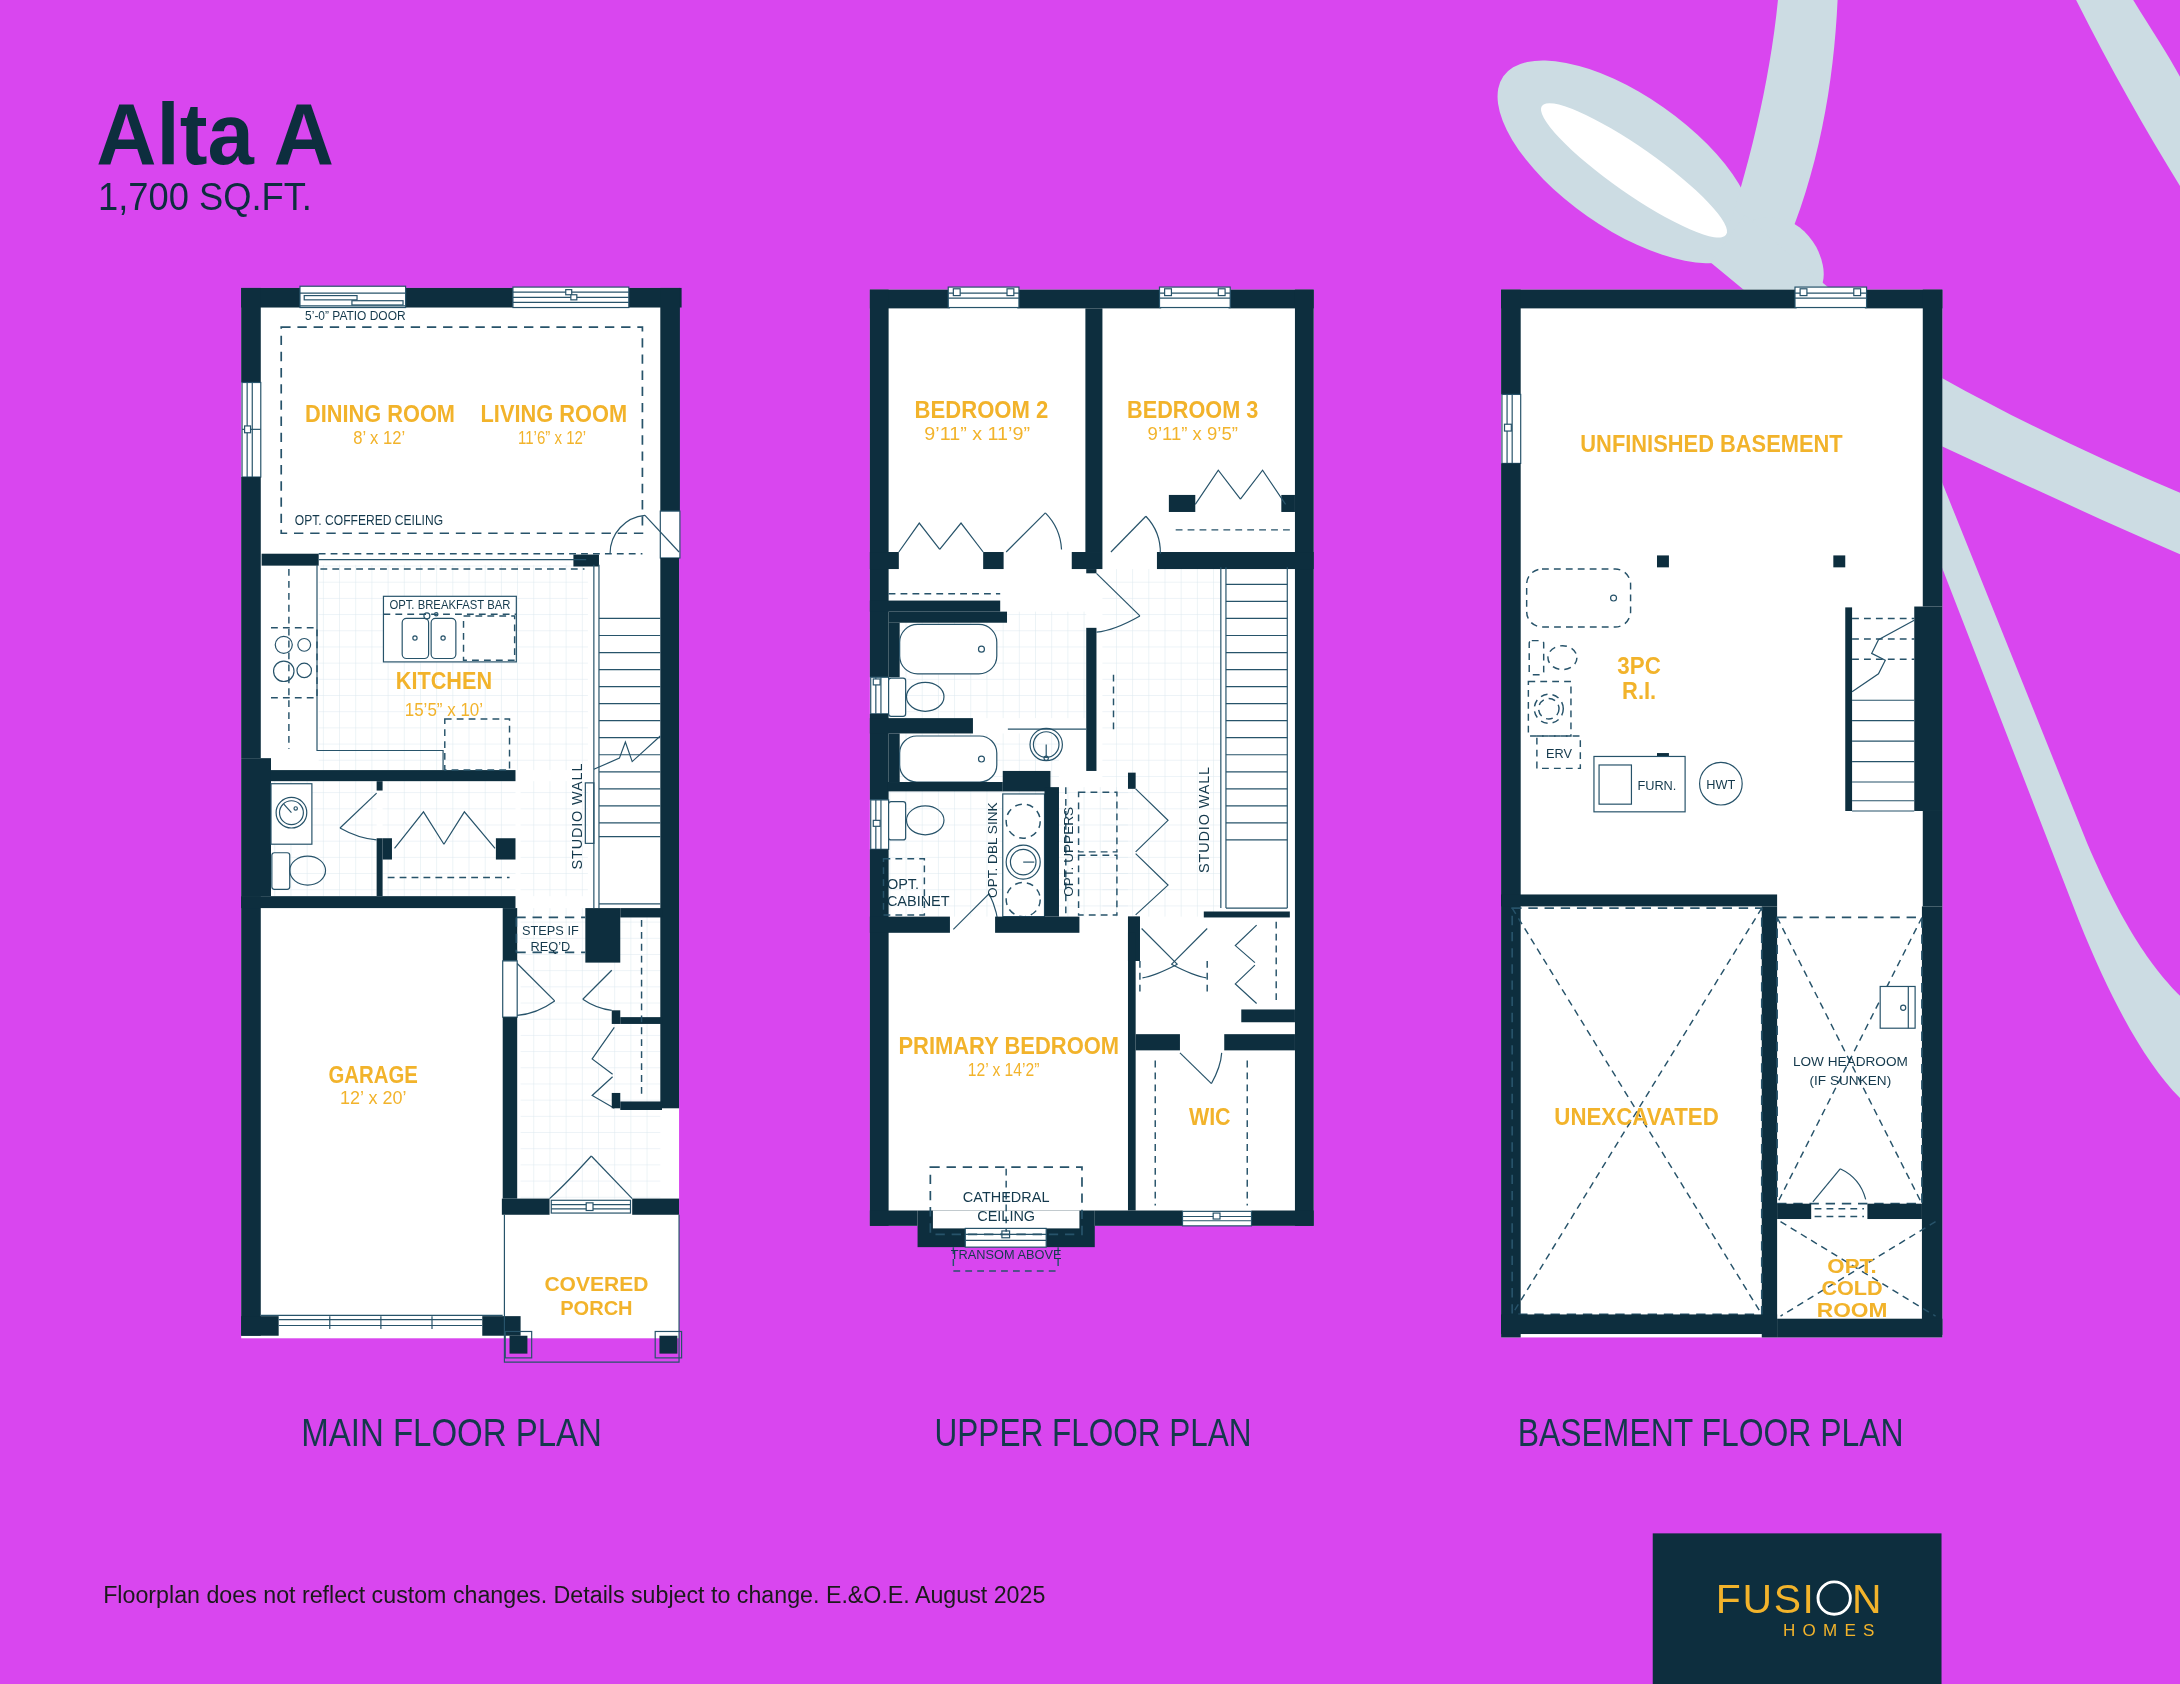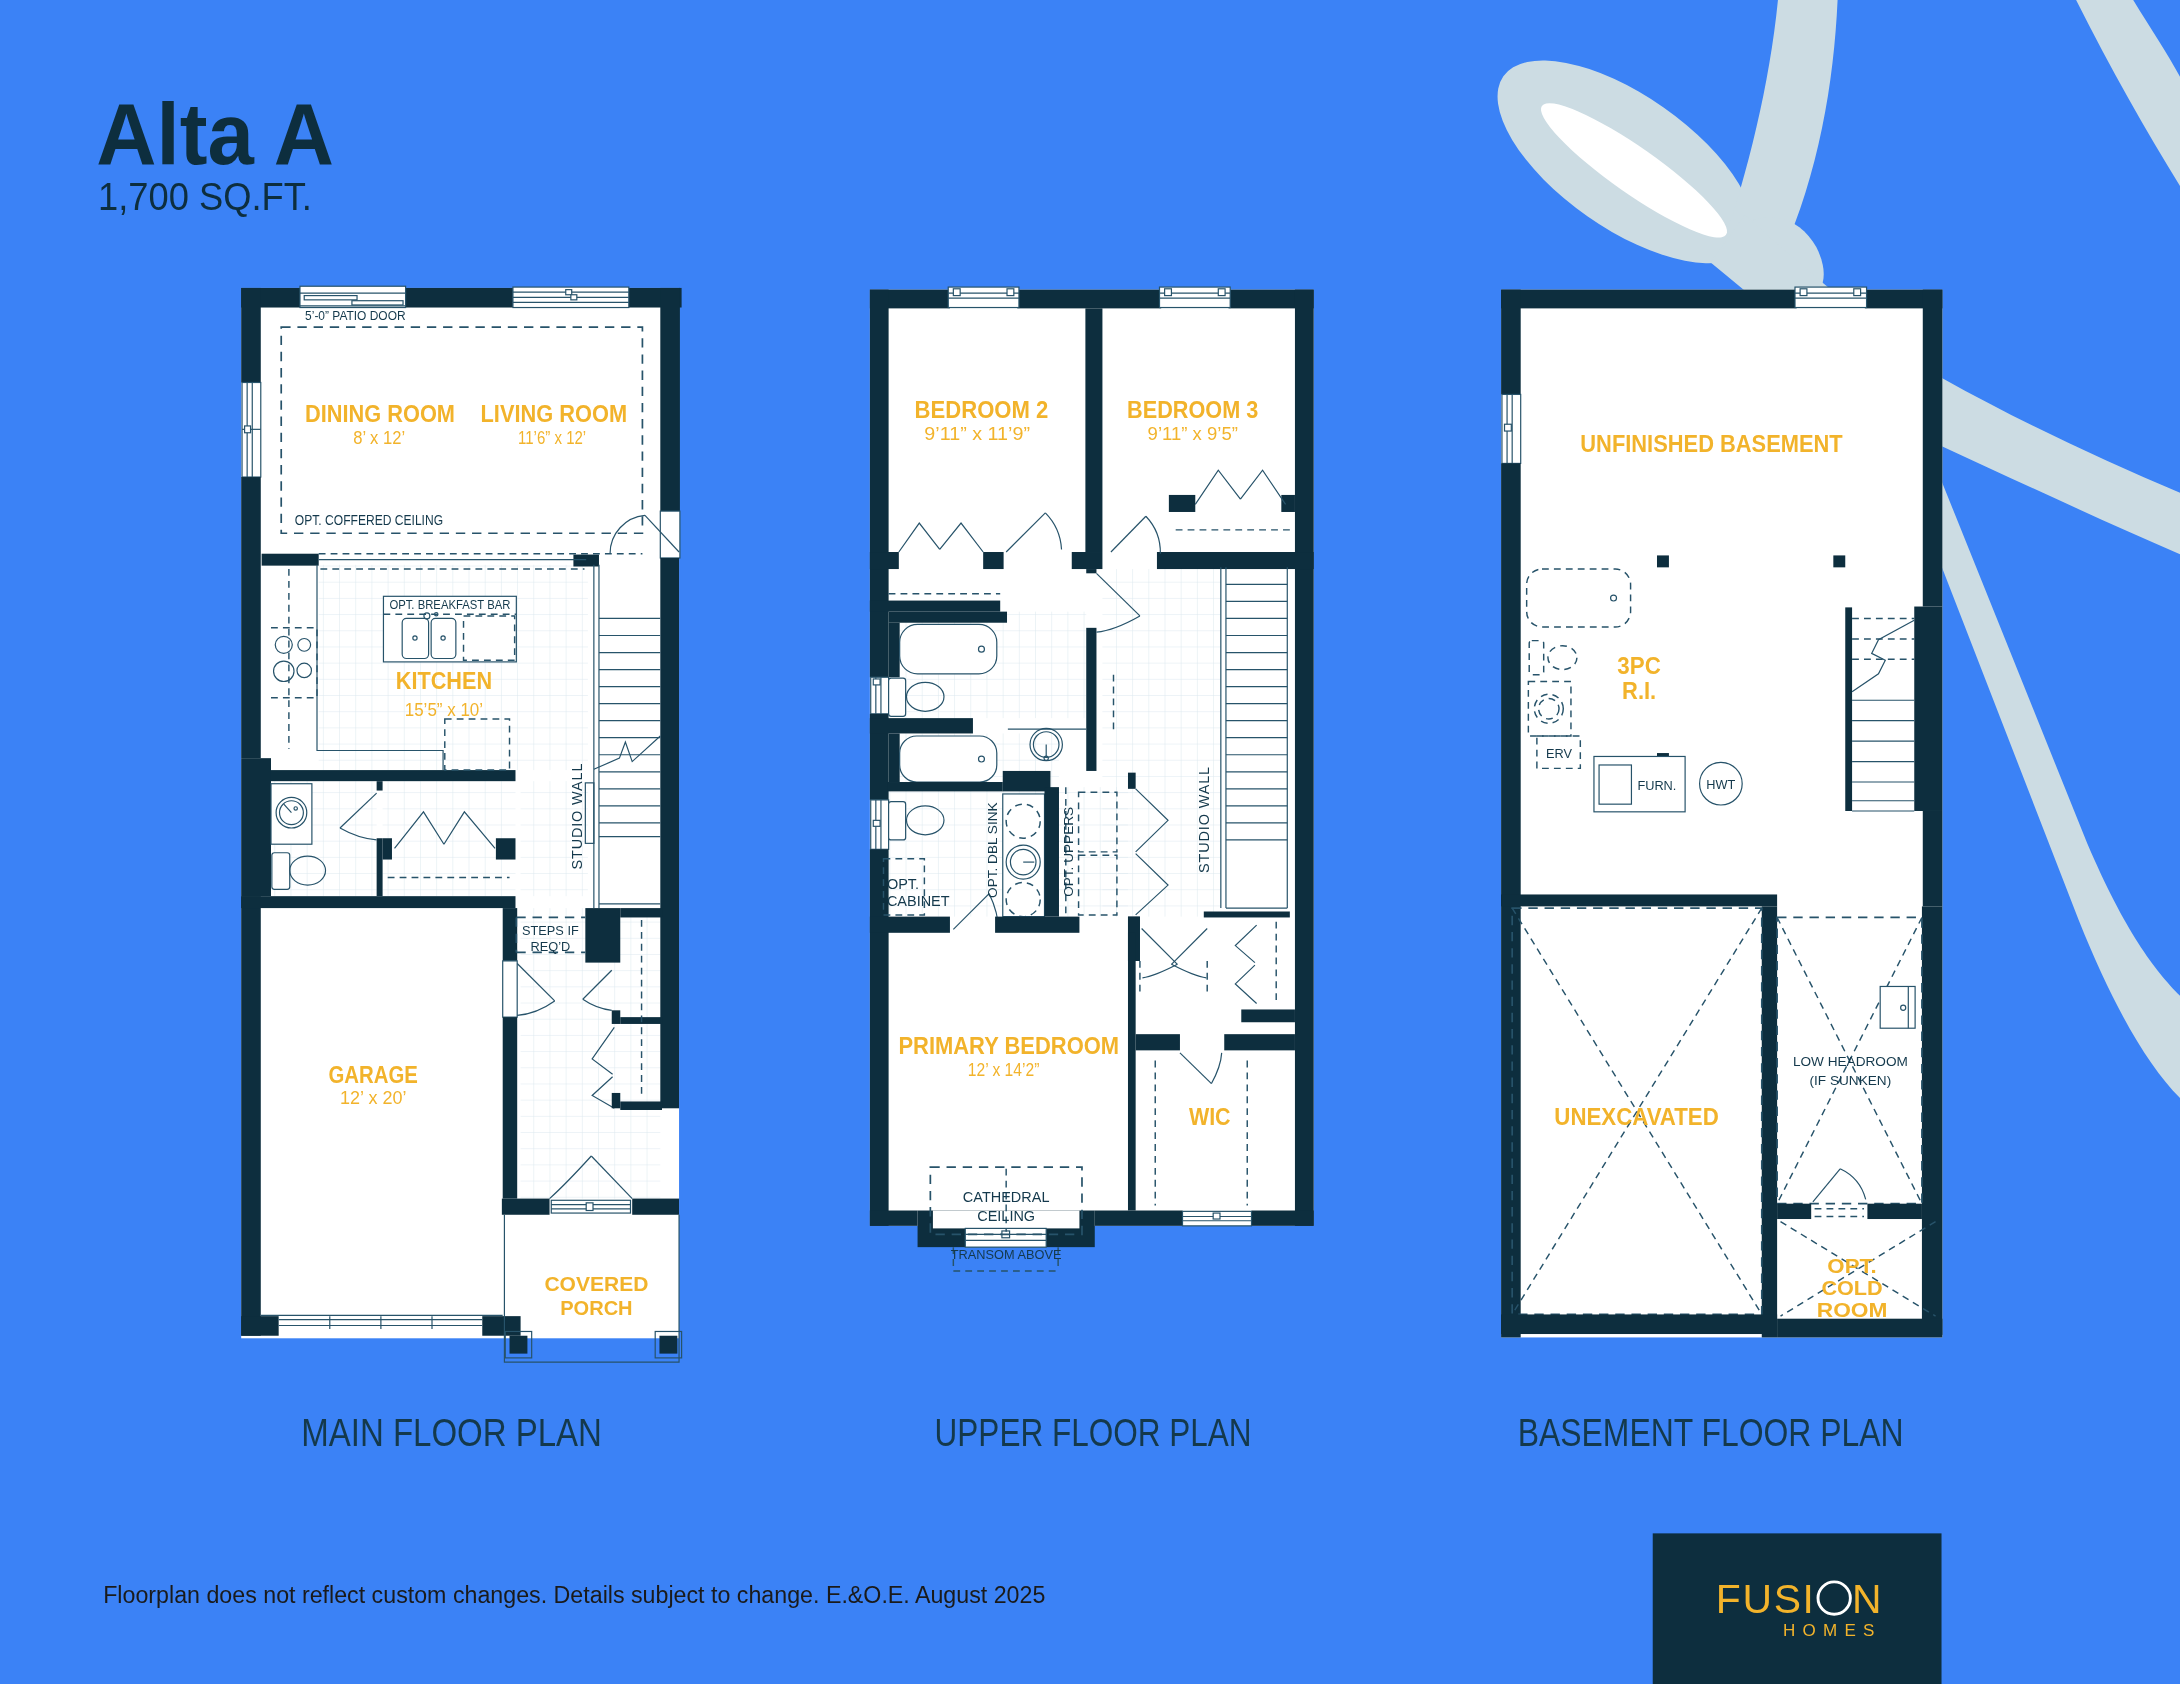--- a/index.html
+++ b/index.html
@@ -1,16 +1,16 @@
 <!DOCTYPE html>
 <html style="font-size:13.6px"><head>
 <meta charset="utf-8">
 <style>
 html,body{margin:0;padding:0;background:#ffffff}
-#page{position:relative;width:2181px;height:1685px;background:#3b82f6;overflow:hidden}
+#page{position:relative;width:2181px;height:1685px;background:#d946ef;overflow:hidden}
 text{font-family:"Liberation Sans",sans-serif}
 .w{fill:#0D2E3E}
 .t1{fill:none;stroke:#27536A;stroke-width:1.4}
 .da{fill:none;stroke:#27536A;stroke-width:2;stroke-dasharray:11 8}
 .db{fill:none;stroke:#27536A;stroke-width:1.7;stroke-dasharray:8 6}
 .yb{fill:#F2B32B;font-weight:bold}
 .yr{fill:#F2B32B}
 .nb{fill:#14394C}
 .mid{text-anchor:middle}
 </style>

